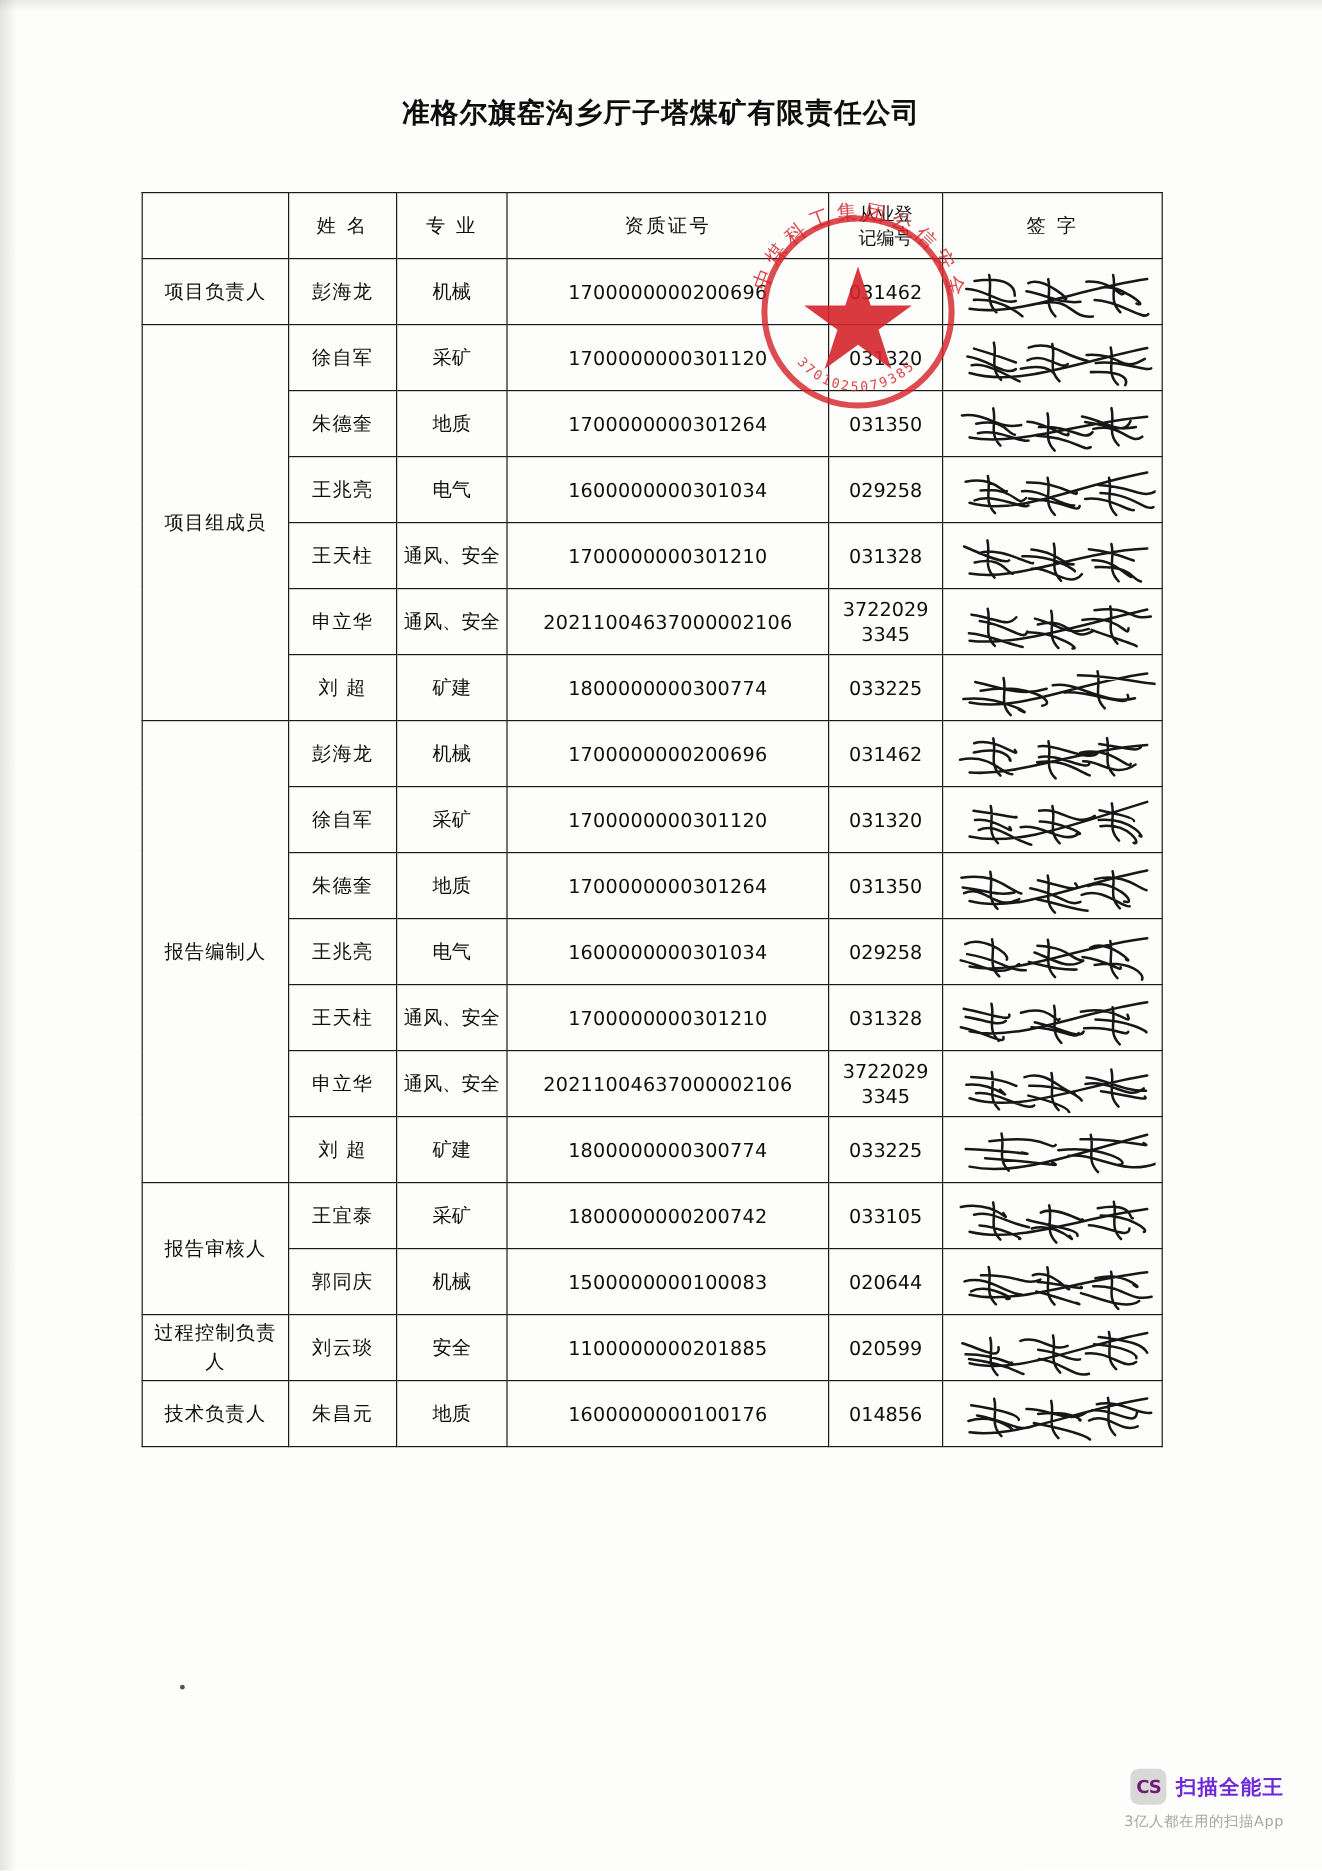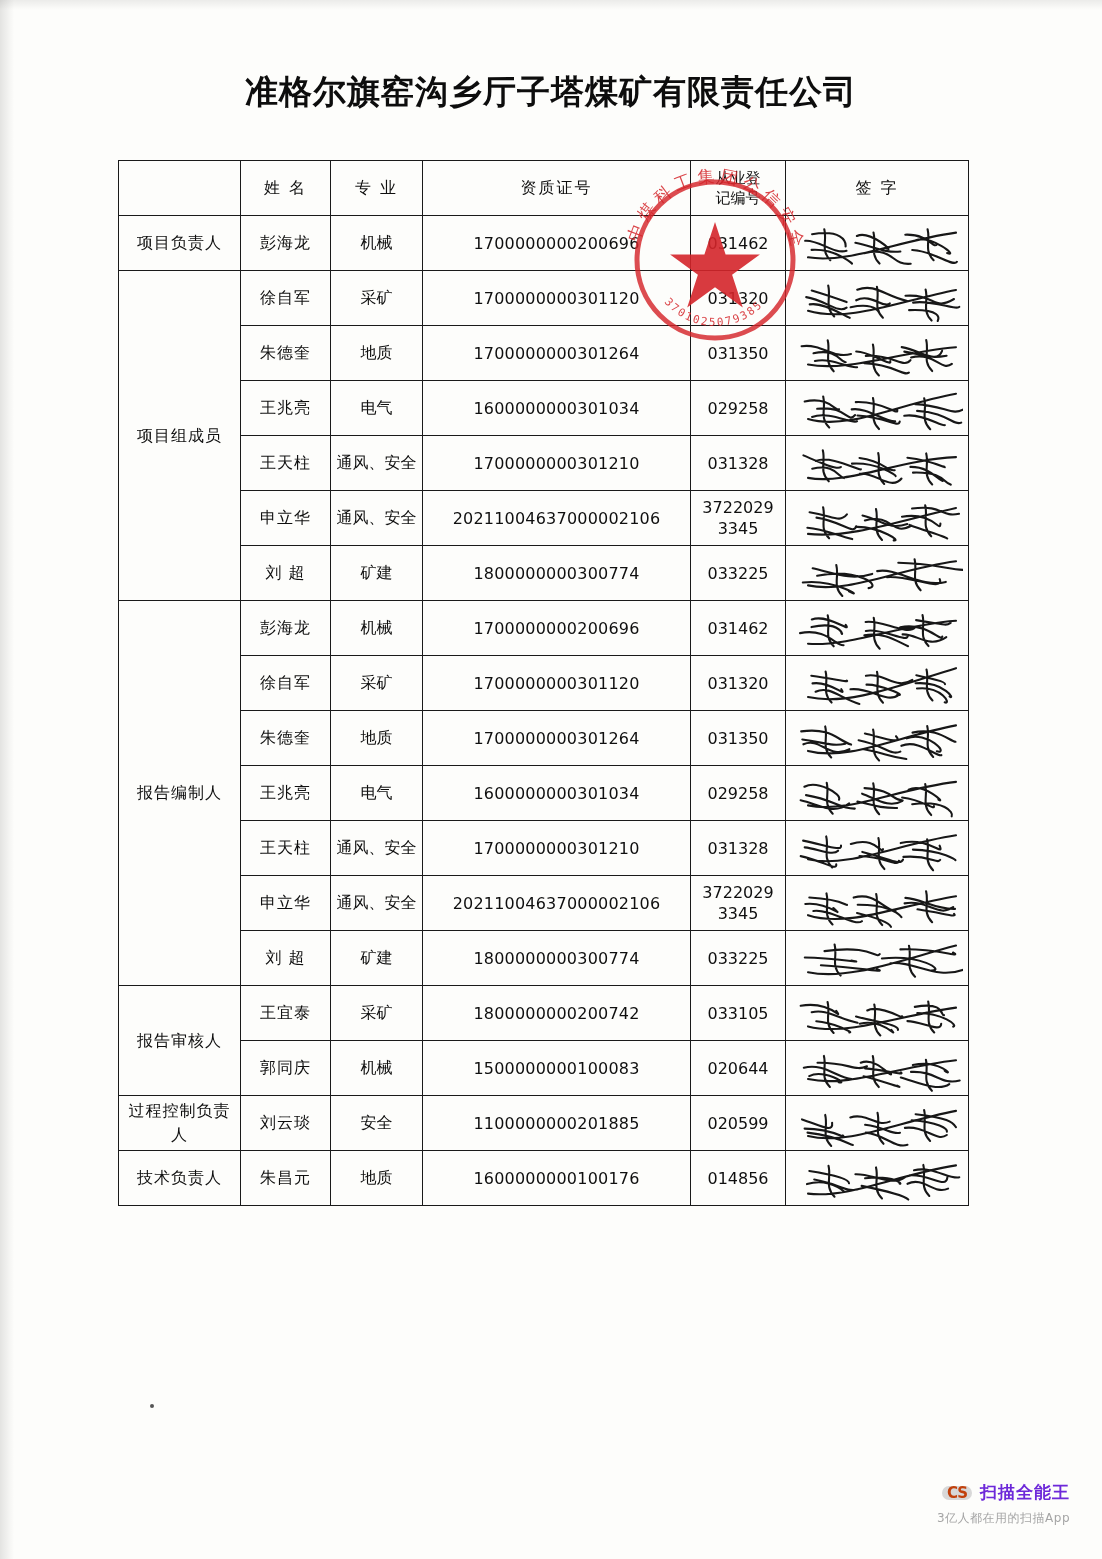--- a/index.html
+++ b/index.html
@@ -21,23 +21,23 @@
     background: #fdfdfb;
   }
   .title-block {
     position: absolute;
     top: 78px;
     left: 0;
     width: 1102px;
     text-align: center;
   }
   .title-line {
-    font-family: Liberation Mono, monospace;
+    font-family: Liberation Serif, serif;
     font-weight: bold;
-    font-size: 33px;
+    font-size: 23px;
     letter-spacing: 1px;
     line-height: 34px;
     color: #0d0d0d;
   }
   .table-wrap {
     position: absolute;
     top: 160px;
     left: 118px;
     width: 850px;
   }
@@ -92,24 +92,24 @@
     text-align: right;
     font-family: "DejaVu Sans", "Liberation Sans", sans-serif;
   }
   .cs-row {
     display: flex;
     align-items: center;
     justify-content: flex-end;
     gap: 8px;
   }
   .cs-badge {
-    width: 30px; height: 14px;
+    width: 30px; height: 30px;
     border-radius: 7px;
     background: #d8d8d8;
-    color: #c2410c;
+    color: #701a75;
     font-size: 15px;
     font-weight: bold;
     display: flex;
     align-items: center;
     justify-content: center;
     letter-spacing: -1px;
   }
   .cs-name {
     font-size: 17px;
     font-weight: bold;

